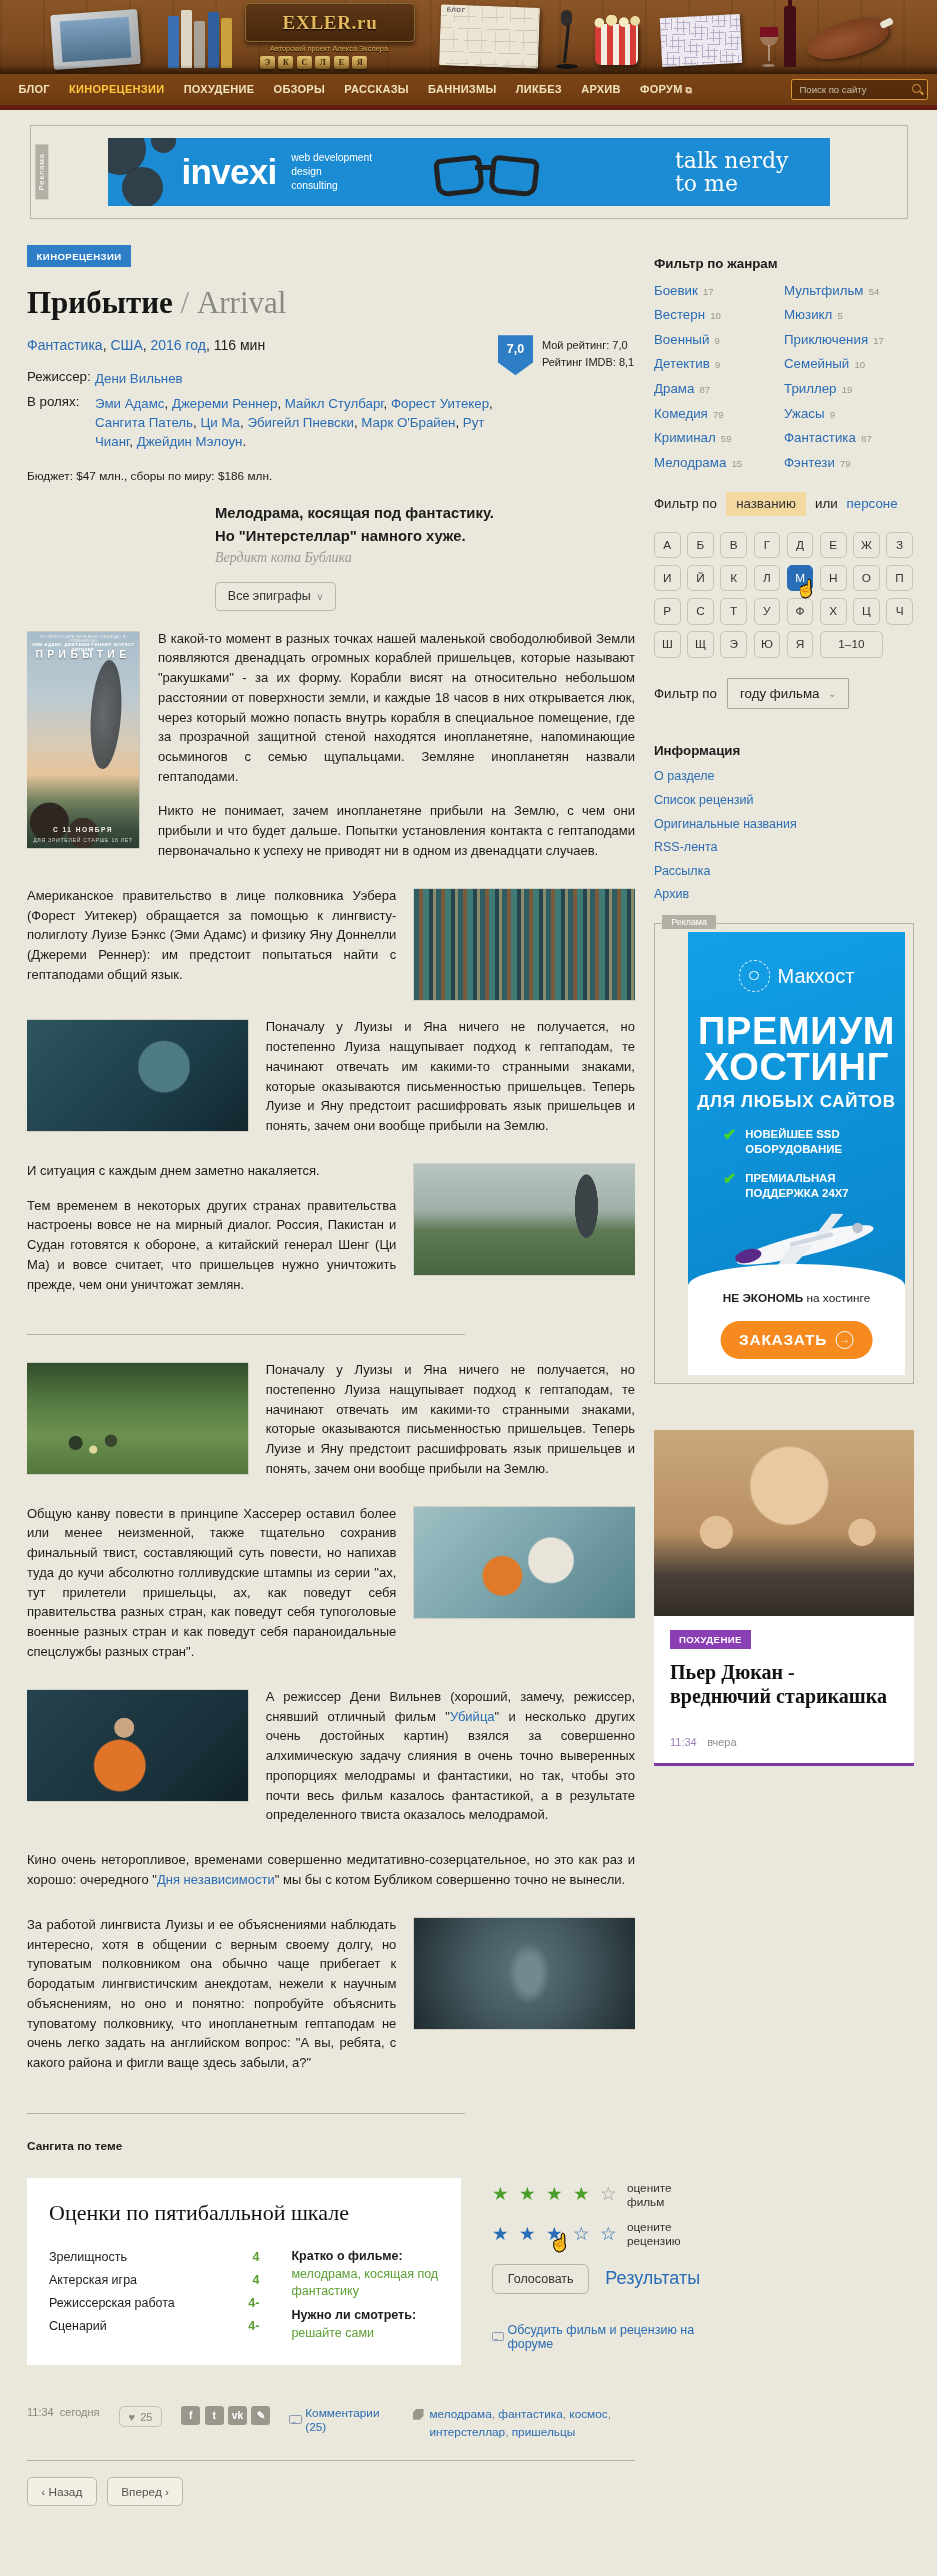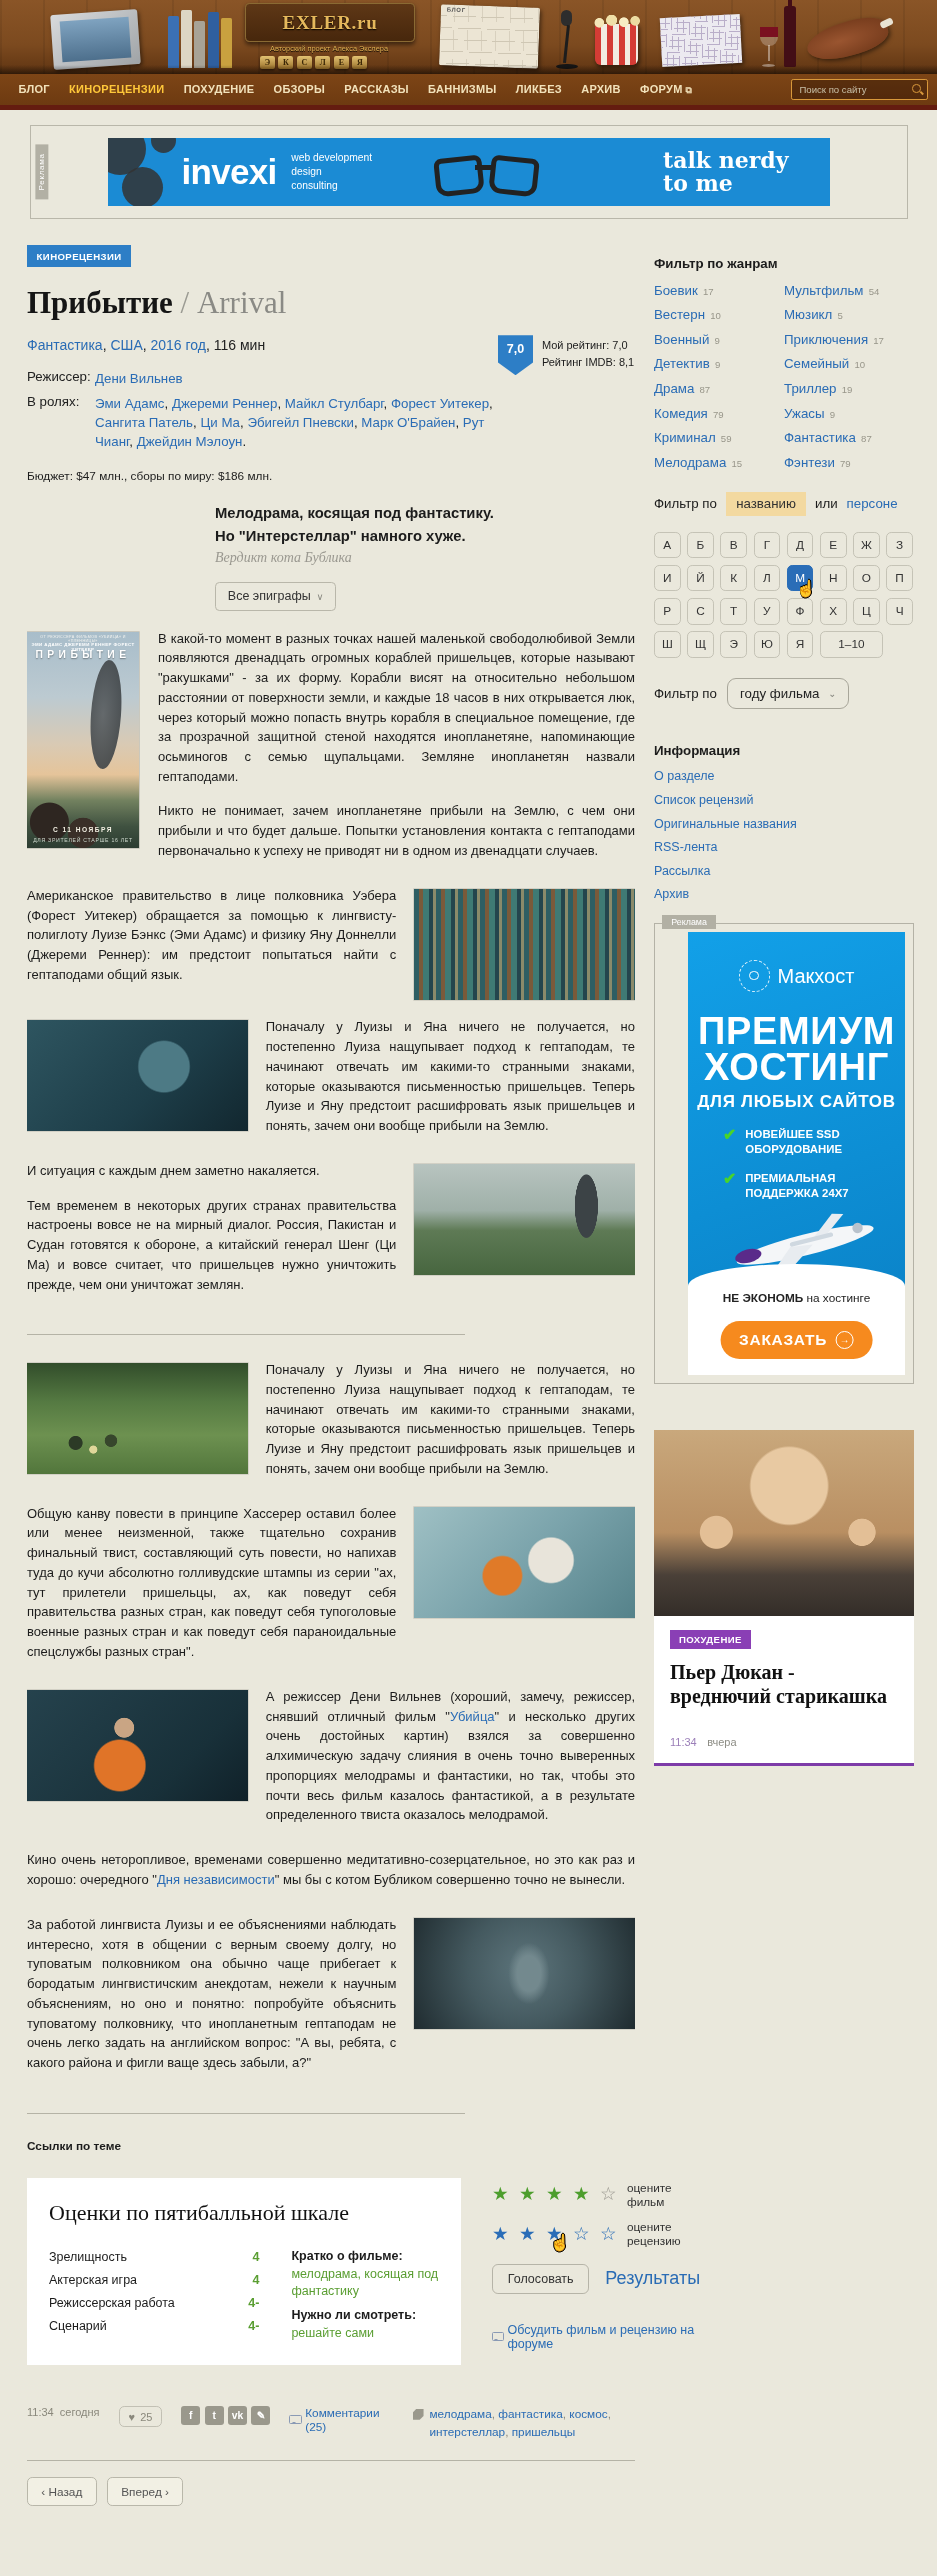--- a/index.html
+++ b/index.html
@@ -69,21 +69,21 @@
   .g1{left:-13.3px;top:-14.8px;width:52px;height:52px;}
   .g2{left:14.8px;top:29.5px;width:41px;height:41px;}
   .g3{left:43px;top:-10.3px;width:25px;height:25px;}
   .invexi-name{margin-left:74px;font-size:35px;font-weight:bold;letter-spacing:-0.7px;}
   .invexi-serv{margin-left:14.8px;font-size:10.3px;line-height:1.35;border-left:0;}
   .glasses{margin-left:59px;position:relative;width:111px;height:41px;}
   .glasses .lens{position:absolute;top:5.9px;width:38px;height:28px;border:5.2px solid #222;border-radius:7.4px 7.4px 11.8px 11.8px;transform:rotate(-6deg);}
   .glasses .l1{left:4.4px;}
   .glasses .l2{left:59px;transform:rotate(6deg);}
   .glasses .bridge{position:absolute;left:44px;top:13.3px;width:16px;height:5.2px;background:#222;}
-  .invexi-slogan{margin-left:auto;margin-right:41px;font-family:"DejaVu Serif",serif;font-size:22px;line-height:1.05;font-weight:bold;}
+  .invexi-slogan{margin-left:auto;margin-right:41px;font-family:"DejaVu Serif",serif;font-size:22px;line-height:1.05;font-weight:normal;}
   
   .main{display:flex;gap:19px;padding:10.3px 11px 0 11px;}
   .colL{width:624px;flex:0 0 624px;padding-left:16px;box-sizing:border-box;}
   .colR{width:260px;flex:0 0 260px;}
   
   .badge{display:inline-block;background:#2d7ec6;color:#fff;font-size:9.6px;font-weight:bold;letter-spacing:0.4px;padding:5.2px 9.6px;margin:10.3px 0 13.3px 0;}
   .h1{font-family:"Liberation Serif",serif;font-size:31px;margin:4.4px 0 11.8px 0;}
   .h1 .ru{font-weight:bold;color:#151515;}
   .h1 .sep{color:#9a9a92;font-weight:normal;}
   .h1 .en{color:#8a8a85;font-weight:normal;}
@@ -166,21 +166,21 @@
   .genre a{font-size:13.3px;color:#2a6cb5;}
   .genre .cnt{font-size:9.6px;color:#98968a;margin-left:5.2px;}
   .namefilter{margin:22px 0 16px 0;font-size:13.3px;display:flex;align-items:center;gap:8.9px;flex-wrap:wrap;}
   .nf-sel{background:#f3d9a0;padding:4.4px 10.3px;color:#333;}
   .alpha{display:flex;flex-direction:column;gap:6.6px;margin-bottom:20.7px;}
   .alpha-row{display:flex;gap:6.6px;}
   .abtn{width:26.6px;height:26.6px;border:0.7px solid #c5c3b6;border-radius:5.2px;background:transparent;font-size:11.8px;color:#333;display:flex;align-items:center;justify-content:center;position:relative;font-family:"Liberation Sans",sans-serif;}
   .abtn.wide{width:63px;}
   .abtn.active{background:#2a6db7;border-color:#2a6db7;color:#fff;}
   .yearfilter{display:flex;align-items:center;gap:10.3px;font-size:13.3px;margin:3px 0 7.4px 0;}
-  .yf-select{border:0.7px solid #a8a69a;border-radius:9px;padding:6.6px 11.8px;display:flex;align-items:center;gap:8.9px;color:#222;background:transparent;font-size:13.3px;font-family:"Liberation Sans",sans-serif;}
+  .yf-select{border:0.7px solid #a8a69a;border-radius:1px;padding:6.6px 11.8px;display:flex;align-items:center;gap:8.9px;color:#222;background:transparent;font-size:13.3px;font-family:"Liberation Sans",sans-serif;}
   .infolinks a{display:block;font-size:12.5px;margin:9.6px 0;color:#2a6cb5;}
   
   .sb-adbox{border:0.7px solid #b4b2a6;margin-top:22px;padding:8px;position:relative;}
   .sb-adbox .tab{position:absolute;top:-9.6px;left:7.4px;background:#b2b0a4;color:#fff;font-size:8.9px;padding:2.2px 8.9px;}
   .mak{height:443px;background:linear-gradient(160deg,#12a0e8,#0d8ed4 55%,#0a7fc4);position:relative;color:#fff;overflow:hidden;text-align:center;margin-left:25px;}
   .mak-logo{margin-top:28px;display:flex;align-items:center;justify-content:center;gap:7.4px;}
   .mak-circle{width:29.5px;height:29.5px;border:1.5px dashed rgba(255,255,255,.85);border-radius:50%;position:relative;}
   .mak-circle:after{content:"";position:absolute;left:9.6px;top:9.6px;width:7.4px;height:7.4px;border:1.5px solid #fff;border-radius:50%;}
   .mak-brand{font-size:20px;}
   .mak-l1{font-size:38px;font-weight:bold;letter-spacing:0.7px;margin-top:20.7px;line-height:.95;}
@@ -374,21 +374,21 @@
           <div class="ablock">
             <p class="para">Кино очень неторопливое, временами совершенно медитативно-созерцательное, но это как раз и хорошо: очередного "<a class="tlink">Дня независимости</a>" мы бы с котом Бубликом совершенно точно не вынесли.</p>
           </div>
           <div class="ablock">
             <div class="shot shot-heptapod fr"></div>
             <p class="para">За работой лингвиста Луизы и ее объяснениями наблюдать интересно, хотя в общении с верным своему долгу, но туповатым полковником она обычно чаще прибегает к бородатым лингвистичским анекдотам, нежели к научным объяснениям, но оно и понятно: попробуйте объяснить туповатому полковнику, что инопланетным гептаподам не очень легко задать на английском вопрос: "А вы, ребята, с какого района и фигли ваще здесь забыли, а?"</p>
           </div>
           <div class="divider"></div>
         </div>
 
-      <div class="rel-title">Ссылки по теме</div>
+      <div class="rel-title">Сангита по теме</div>
 
       <div class="score-row">
         <div class="score-box">
           <div class="sb-title">Оценки по пятибалльной шкале</div>
           <div class="sb-cols">
             <div class="sb-left" id="score-rows">
                 <div class="sb-lrow">
                   <span>Зрелищность</span>
                   <span class="sb-val">4</span>
                 </div>

